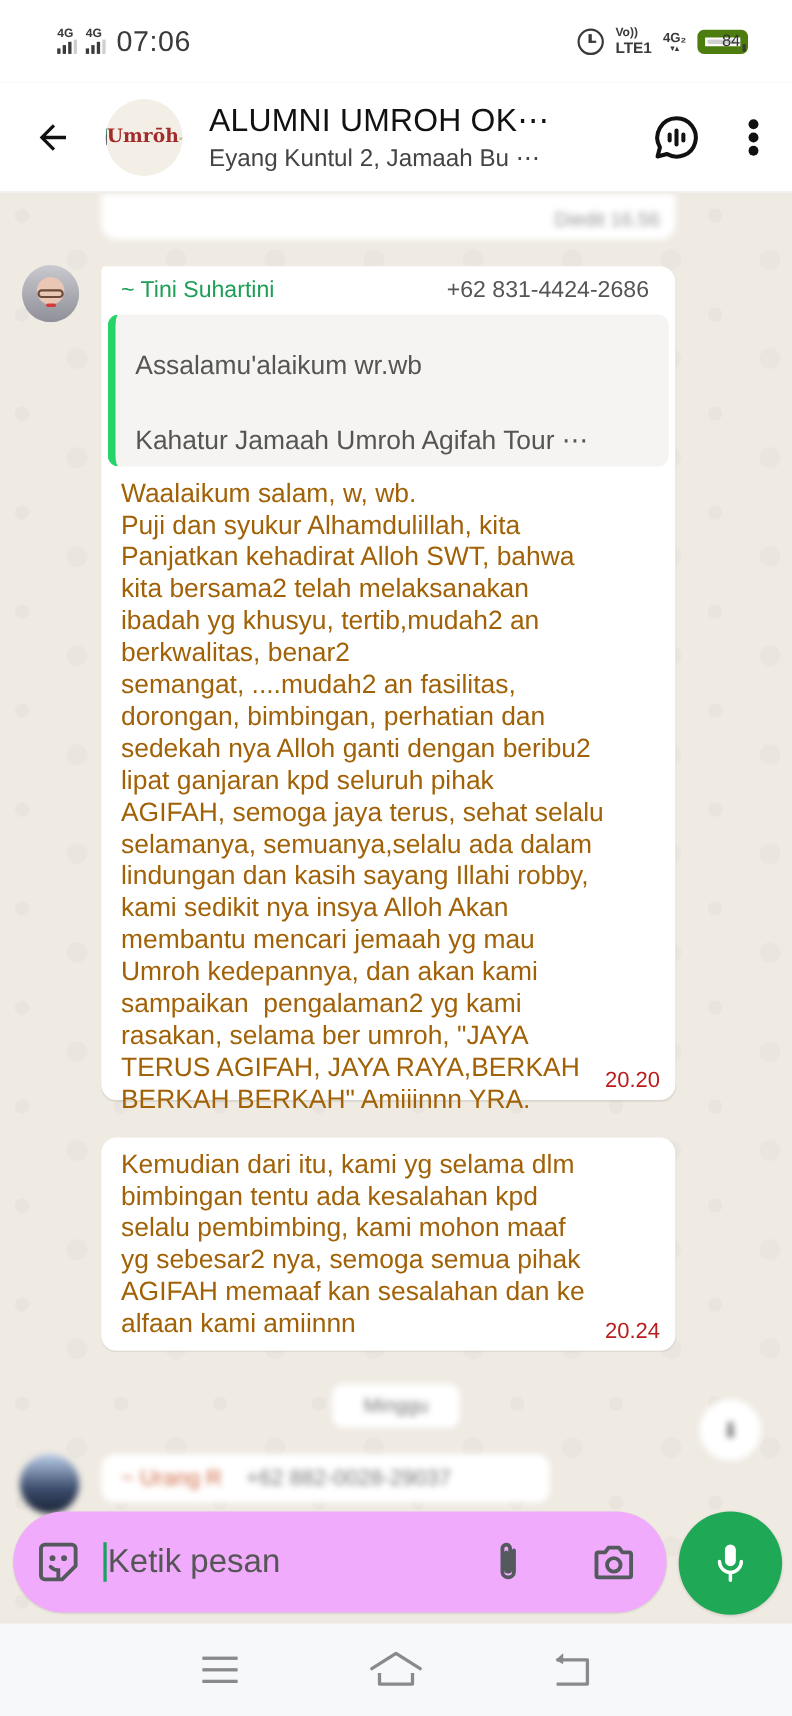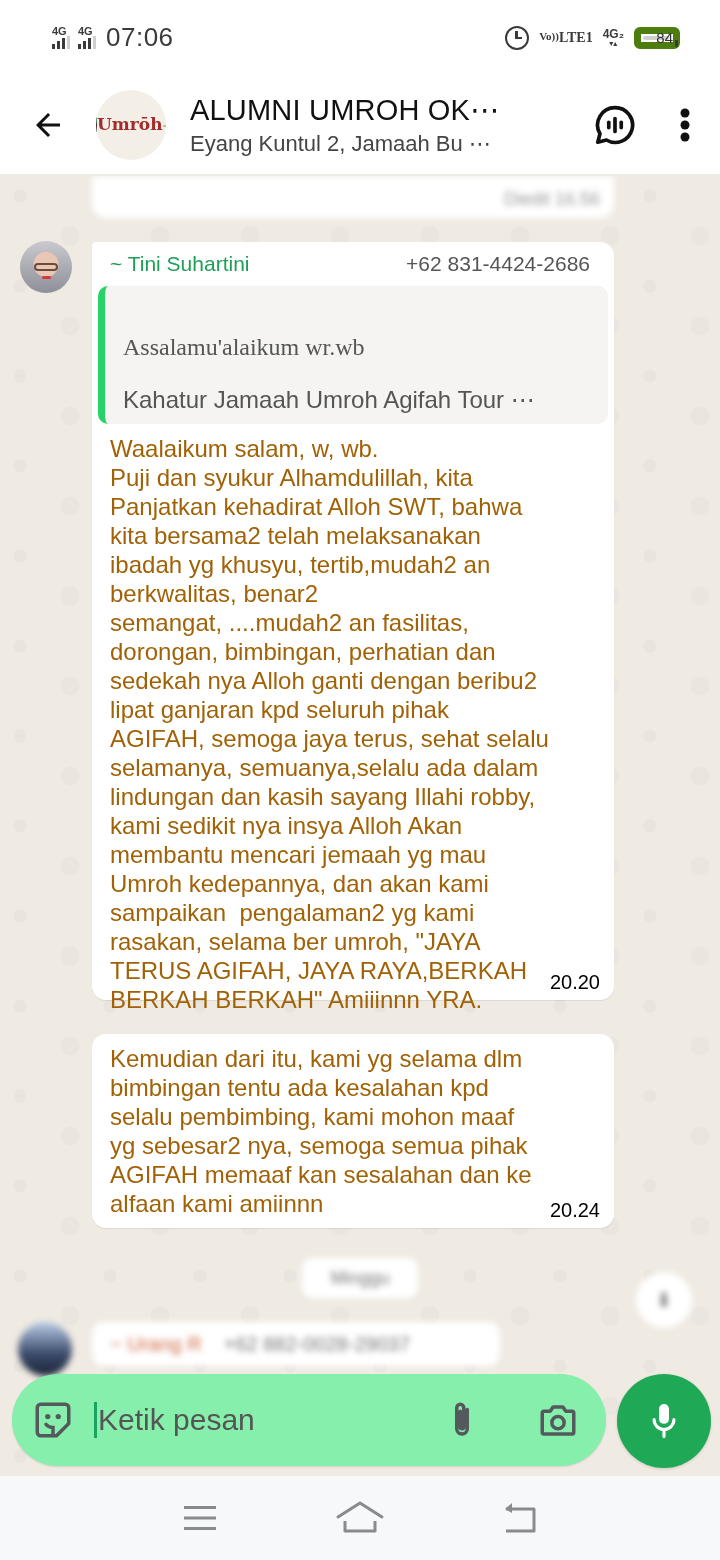--- a/index.html
+++ b/index.html
@@ -21,21 +21,21 @@
     .sig { display: inline-flex; flex-direction: column; align-items: flex-start; margin-right: 8px; }
     .sig .lbl { font-size: 11px; font-weight: bold; line-height: 11px; }
     .bars { display: flex; align-items: flex-end; gap: 2px; height: 12px; }
     .bars i { display: block; width: 3px; background: #3a3a3a; }
     .bars i.dim { background: #cfcfcf; }
     .clock { font-size: 26px; margin-left: 2px; letter-spacing: 0.5px; }
     .status-right { margin-left: auto; display: flex; align-items: center; gap: 10px; }
     .alarm { width: 24px; height: 24px; border: 2.5px solid #3a3a3a; border-radius: 50%; position: relative; }
     .alarm:before { content: ""; position: absolute; left: 8px; top: 3px; width: 2.5px; height: 8px; background: #3a3a3a; }
     .alarm:after { content: ""; position: absolute; left: 9px; top: 9px; width: 6px; height: 2.5px; background: #3a3a3a; }
-    .volte { display: flex; flex-direction: row; font-size: 11px; line-height: 11px; font-weight: bold; font-family: Liberation Serif, serif; }
+    .volte { display: flex; flex-direction: column; font-size: 11px; line-height: 11px; font-weight: bold; }
     .volte .big { font-size: 14px; line-height: 14px; }
     .g4 { display: flex; flex-direction: column; align-items: center; font-size: 12px; font-weight: bold; line-height: 12px; }
     .g4 .arr { font-size: 8px; line-height: 8px; }
     .battery {
       width: 46px; height: 22px; border: 7px solid #4d7c0f; border-radius: 6px;
       position: relative; display: flex; align-items: center; justify-content: flex-end;
     }
     .battery .fill { position: absolute; left: 2px; top: 2px; bottom: 2px; width: 80%; background: #d0d0d0; border-radius: 3px; }
     .battery .pct { position: relative; font-size: 15px; color: #333; }
     .battery:after { content: ""; position: absolute; right: -5px; top: 6px; width: 3px; height: 7px; background: #3a3a3a; border-radius: 1px; }
@@ -98,29 +98,29 @@
     .sender-row { position: absolute; top: 10px; left: 18px; right: 24px; display: flex; justify-content: space-between; font-size: 21px; }
     .sender-name { color: #1f9e57; }
     .sender-phone { color: #555; }
     .quote {
       position: absolute; top: 44px; left: 6px; right: 6px; height: 138px;
       background: #f5f4f2; border-radius: 10px; overflow: hidden;
       border-left: 7px solid #25d366;
     }
     .quote .qname { position: absolute; top: 12px; left: 18px; font-size: 21px; color: #0f5c34; }
     .quote .qline { position: absolute; left: 18px; font-size: 24px; color: #555; white-space: nowrap; }
-    .quote .q1 { top: 48px; font-family: Liberation Serif, serif; }
+    .quote .q1 { top: 33px; }
     .quote .q2 { top: 100px; }
     .msg-text {
       position: absolute; left: 18px; right: 14px;
       font-size: 24px; line-height: 29px; color: #a16207; white-space: pre-wrap;
     }
     .b1 .msg-text { top: 192px; }
     .b2 .msg-text { top: 10px; }
-    .msg-time { position: absolute; right: 14px; bottom: 6px; font-size: 20px; color: #000000; }
+    .msg-time { position: absolute; right: 14px; bottom: 6px; font-size: 20px; color: #b91c1c; }
 
     .date-chip {
       position: absolute; top: 1082px; left: 302px; width: 116px; height: 40px;
       background: #fff; border-radius: 10px; display: flex; align-items: center; justify-content: center;
       font-size: 18px; color: #777;
     }
     .scroll-down {
       position: absolute; top: 1096px; left: 636px; width: 56px; height: 56px; border-radius: 50%;
       background: #fff; display: flex; align-items: center; justify-content: center; color: #777; font-size: 20px;
     }
@@ -128,21 +128,21 @@
     .next-bubble {
       position: absolute; top: 1146px; left: 92px; width: 408px; height: 44px; background: #fff; border-radius: 12px;
       display: flex; align-items: center; padding-left: 18px; gap: 22px; font-size: 20px;
     }
     .next-bubble .n { color: #d06a45; }
     .next-bubble .p { color: #777; }
 
     
     .composer {
       position: absolute; top: 1374px; left: 12px; width: 594px; height: 92px;
-      background: #86efac; border-radius: 46px; box-shadow: 0 1px 2px rgba(0,0,0,0.12);
+      background: #f0abfc; border-radius: 46px; box-shadow: 0 1px 2px rgba(0,0,0,0.12);
       display: flex; align-items: center;
     }
     .composer .emoji-btn { width: 82px; height: 92px; display: flex; align-items: center; justify-content: center; }
     .composer .input {
       flex: 1; height: 60px; display: flex; align-items: center; position: relative;
       font-size: 30px; color: #555; border: none; outline: none; background: transparent;
       font-family: "Liberation Sans", sans-serif;
     }
     .composer .caret { width: 3px; height: 36px; background: #1aa260; margin-right: 1px; }
     .composer .icon-btn { width: 96px; height: 92px; display: flex; align-items: center; justify-content: center; }

